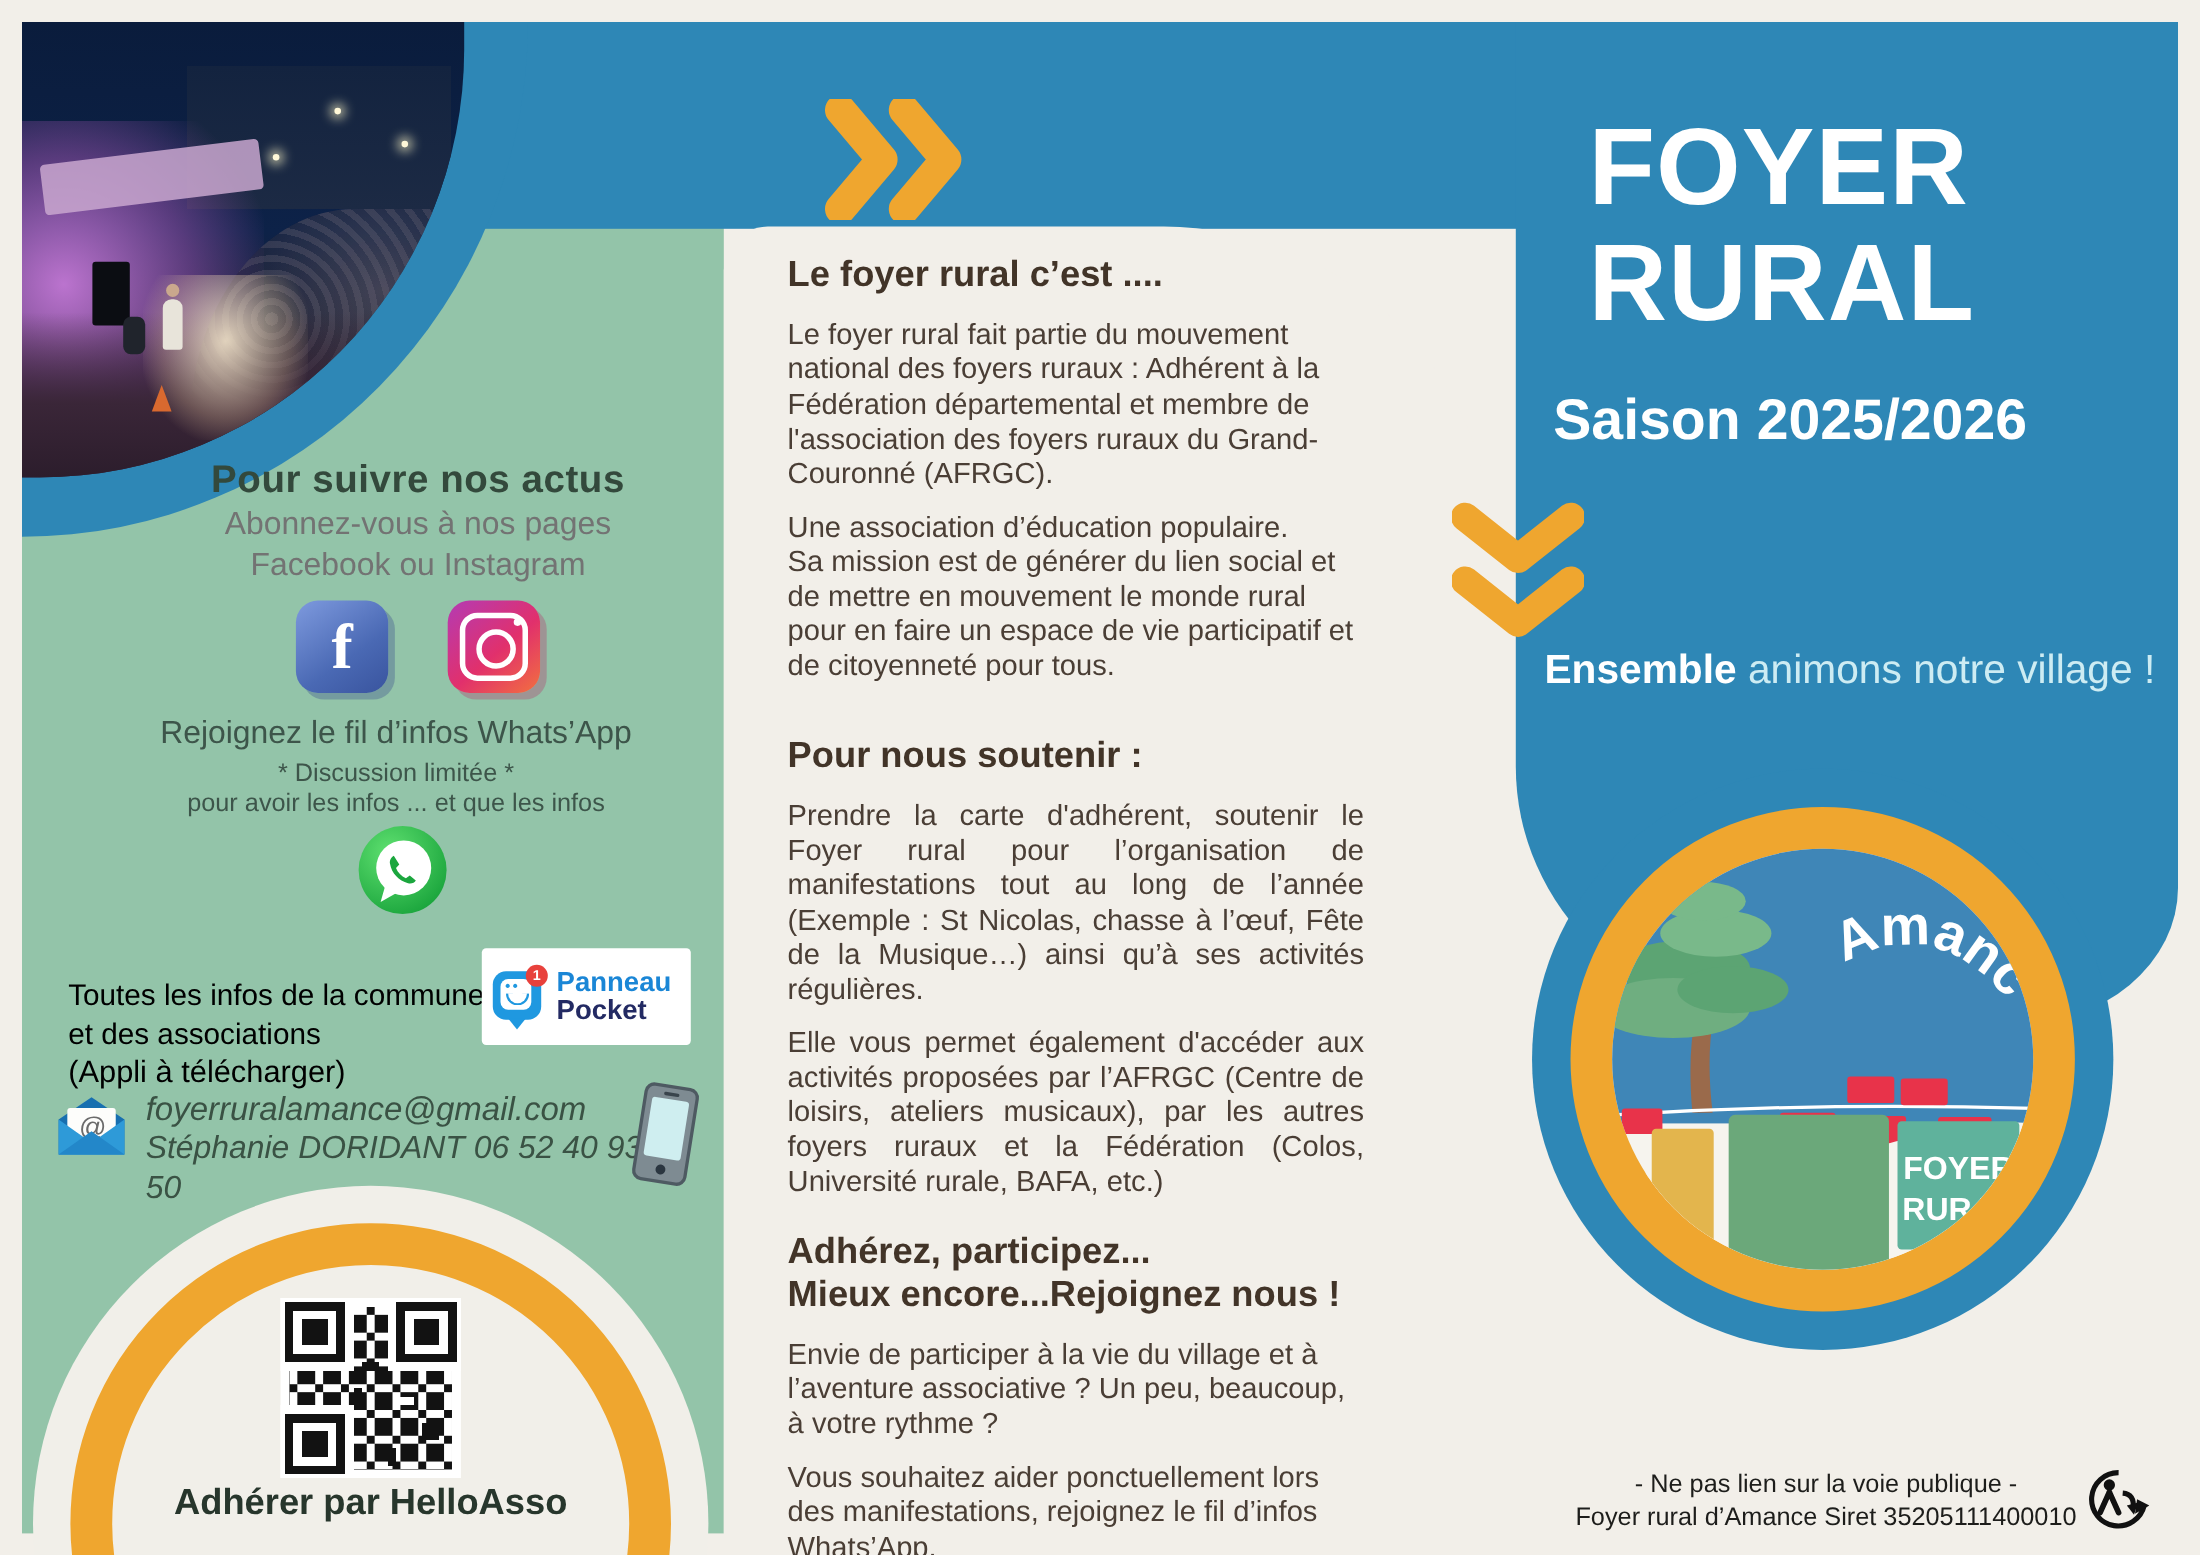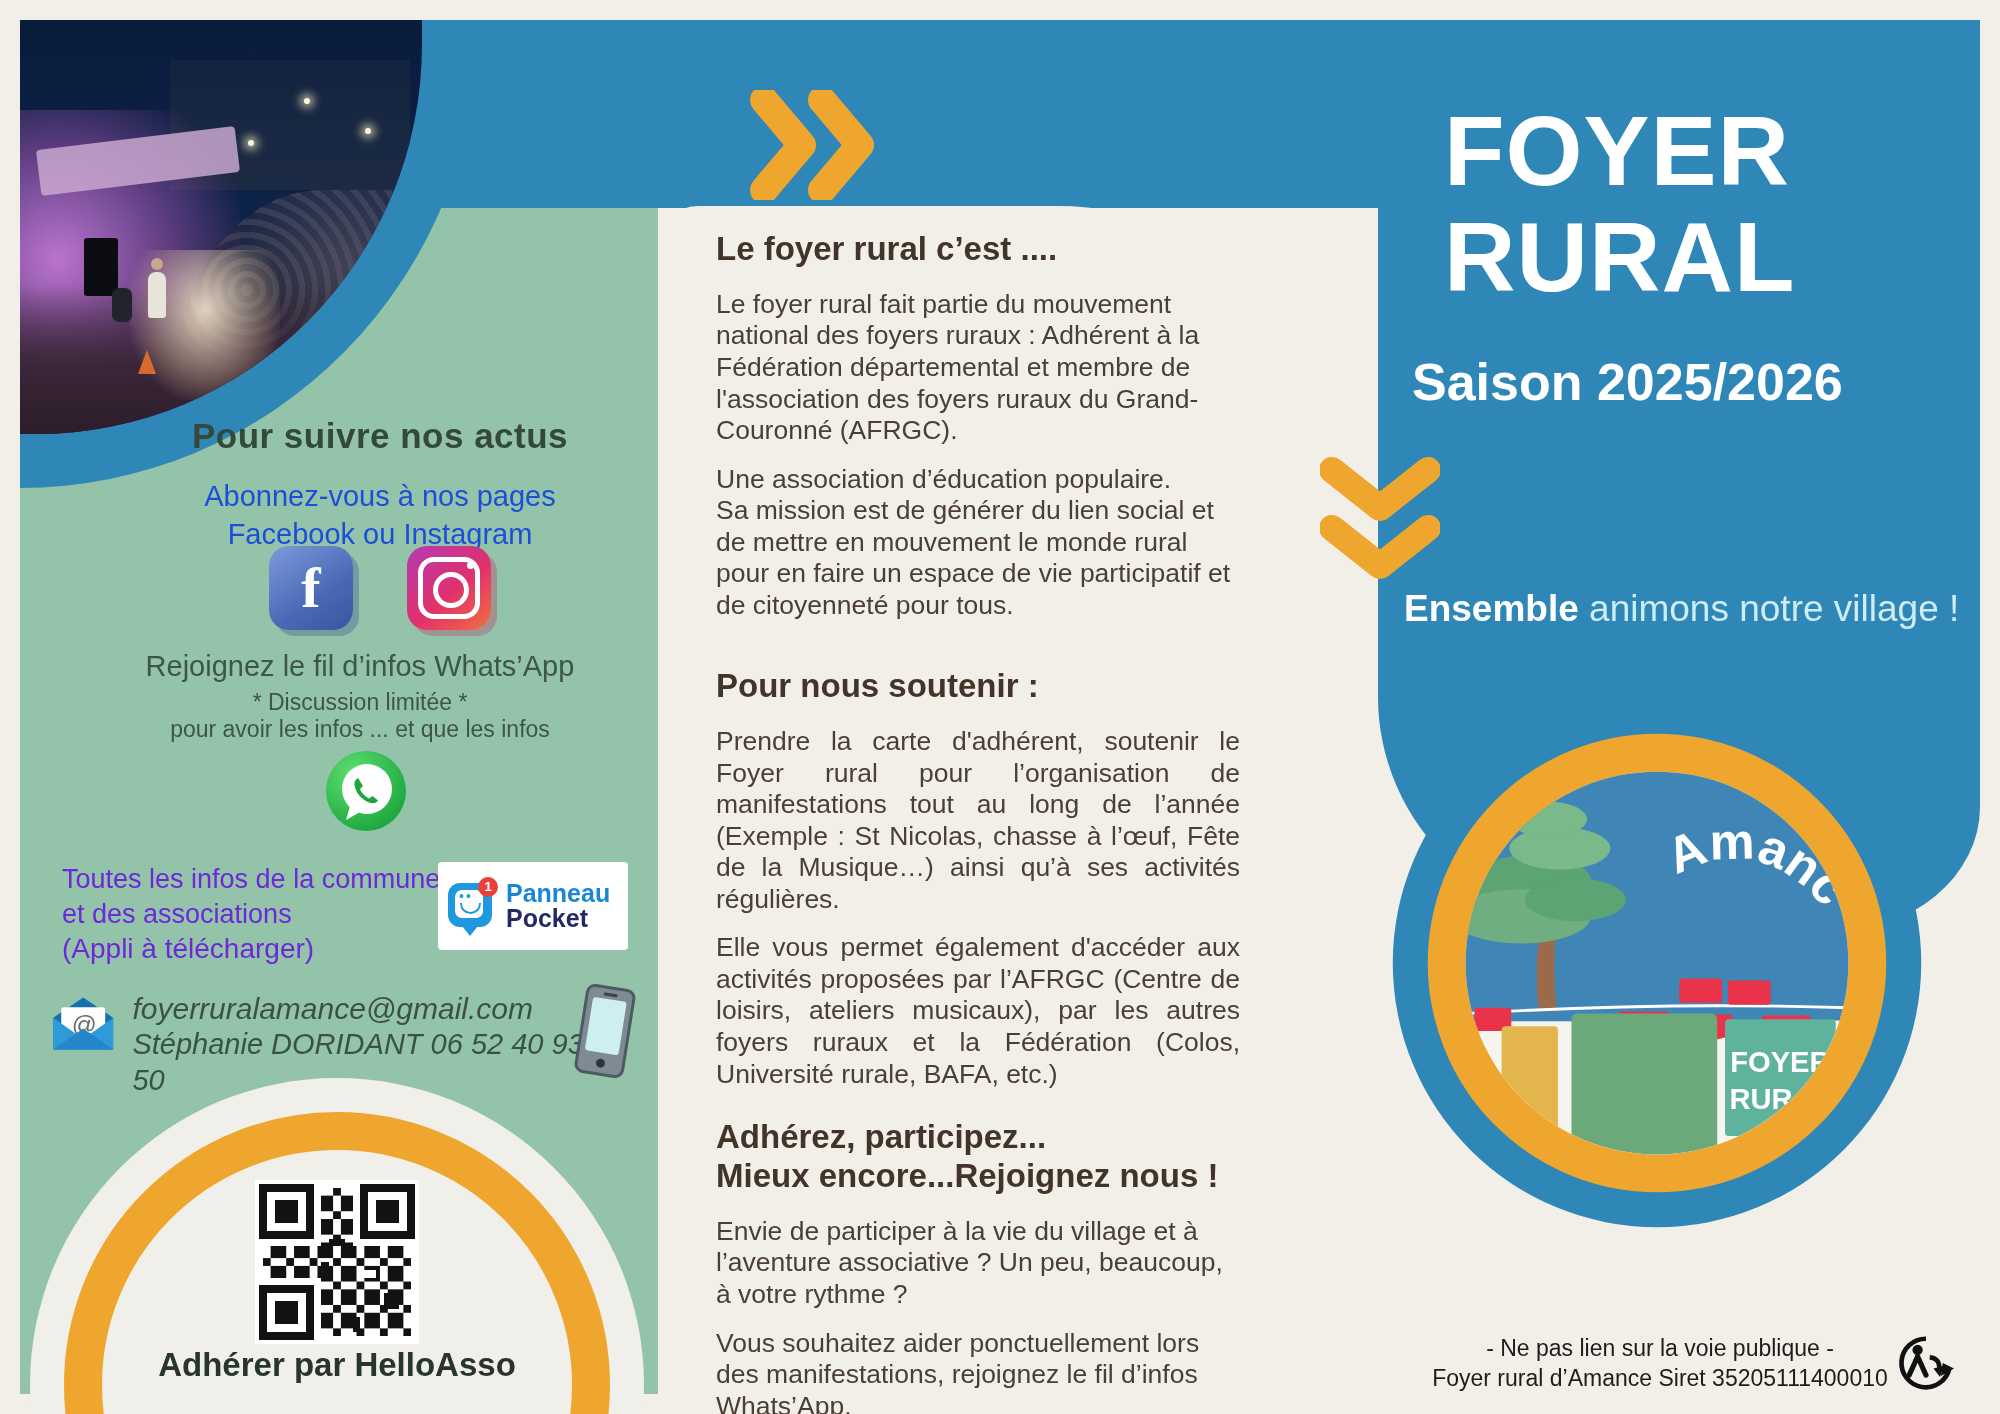--- a/index.html
+++ b/index.html
@@ -32,42 +32,42 @@
   .photo .cone{position:absolute;left:118px;top:330px;width:0;height:0;
          border-left:9px solid transparent;border-right:9px solid transparent;border-bottom:24px solid #d9692f;}
   .photo .crowd{position:absolute;right:0;top:170px;width:250px;height:250px;
          background:radial-gradient(circle at 70% 30%,rgba(120,110,120,.5),rgba(30,25,40,.1) 60%),
                     repeating-radial-gradient(circle at 30% 40%,rgba(90,85,100,.45) 0 6px,rgba(20,18,30,.2) 6px 13px);
          border-top-left-radius:60% 80%;opacity:.9;}
   .photo .lamp{position:absolute;width:6px;height:6px;border-radius:50%;background:#fff8d8;box-shadow:0 0 10px 4px rgba(255,248,200,.7);}
 
   .follow{left:110px;top:416px;width:540px;text-align:center;color:#33493c;}
   .follow-h{font-size:35px;font-weight:bold;letter-spacing:.5px;}
-  .follow-sub{margin-top:22px;font-size:29px;line-height:1.3;color:#1d4ed8;}
+  .follow-sub{margin-top:2px;font-size:29px;line-height:1.3;color:#737373;}
   .social-row{left:110px;top:546px;width:540px;display:flex;justify-content:center;gap:54px;}
   .fb{width:84px;height:84px;border-radius:20px;position:relative;
       background:linear-gradient(145deg,#7e9ade 0%,#4a69b4 60%,#39549e 100%);
       box-shadow:6px 6px 0 rgba(60,80,140,.35);}
   .fb span{position:absolute;left:0;right:0;top:8px;text-align:center;color:#fff;
       font-size:58px;font-weight:bold;font-family:"Liberation Serif",serif;}
   .ig{width:84px;height:84px;border-radius:20px;position:relative;
       background:linear-gradient(140deg,#b43bb4 0%,#e1306c 55%,#f2703f 100%);
       box-shadow:6px 6px 0 rgba(180,60,110,.35);}
   .ig .frame{position:absolute;inset:11px;border:5px solid #fff;border-radius:16px;}
   .ig .lens{position:absolute;left:50%;top:50%;width:26px;height:26px;margin:-16px 0 0 -16px;
       border:5px solid #fff;border-radius:50%;}
   .ig .dot{position:absolute;right:17px;top:16px;width:7px;height:7px;border-radius:50%;background:#fff;}
 
   .wa-block{left:60px;top:650px;width:600px;text-align:center;color:#3d554a;}
   .wa-h{font-size:29px;}
   .wa-n1{margin-top:6px;font-size:23px;}
   .wa-n2{font-size:23px;}
   .wa-icon{left:322px;top:748px;width:88px;height:88px;}
 
-  .commune{left:62px;top:862px;width:380px;color:#6d28d9;font-size:27px;line-height:1.28;}
+  .commune{left:62px;top:888px;width:380px;color:#000000;font-size:27px;line-height:1.28;}
   .commune .l3{font-size:28px;}
   .pp-card{left:438px;top:862px;width:190px;height:88px;background:#fff;border-radius:4px;
            display:flex;align-items:center;padding:0 8px;box-sizing:border-box;gap:8px;}
   .pp-icon{position:relative;width:52px;height:58px;flex:0 0 auto;}
   .pp-bubble{position:absolute;left:2px;top:6px;width:44px;height:44px;background:#1f98e0;border-radius:12px;}
   .pp-bubble:after{content:"";position:absolute;left:14px;bottom:-9px;width:0;height:0;
       border-left:8px solid transparent;border-right:8px solid transparent;border-top:10px solid #1f98e0;}
   .pp-face{position:absolute;left:9px;top:13px;width:28px;height:28px;background:#fff;border-radius:7px;}
   .pp-face:before{content:"\2022 \2022";position:absolute;left:4px;top:-2px;color:#1f98e0;font-size:14px;letter-spacing:2px;}
   .pp-face:after{content:"";position:absolute;left:5px;top:13px;width:17px;height:9px;

